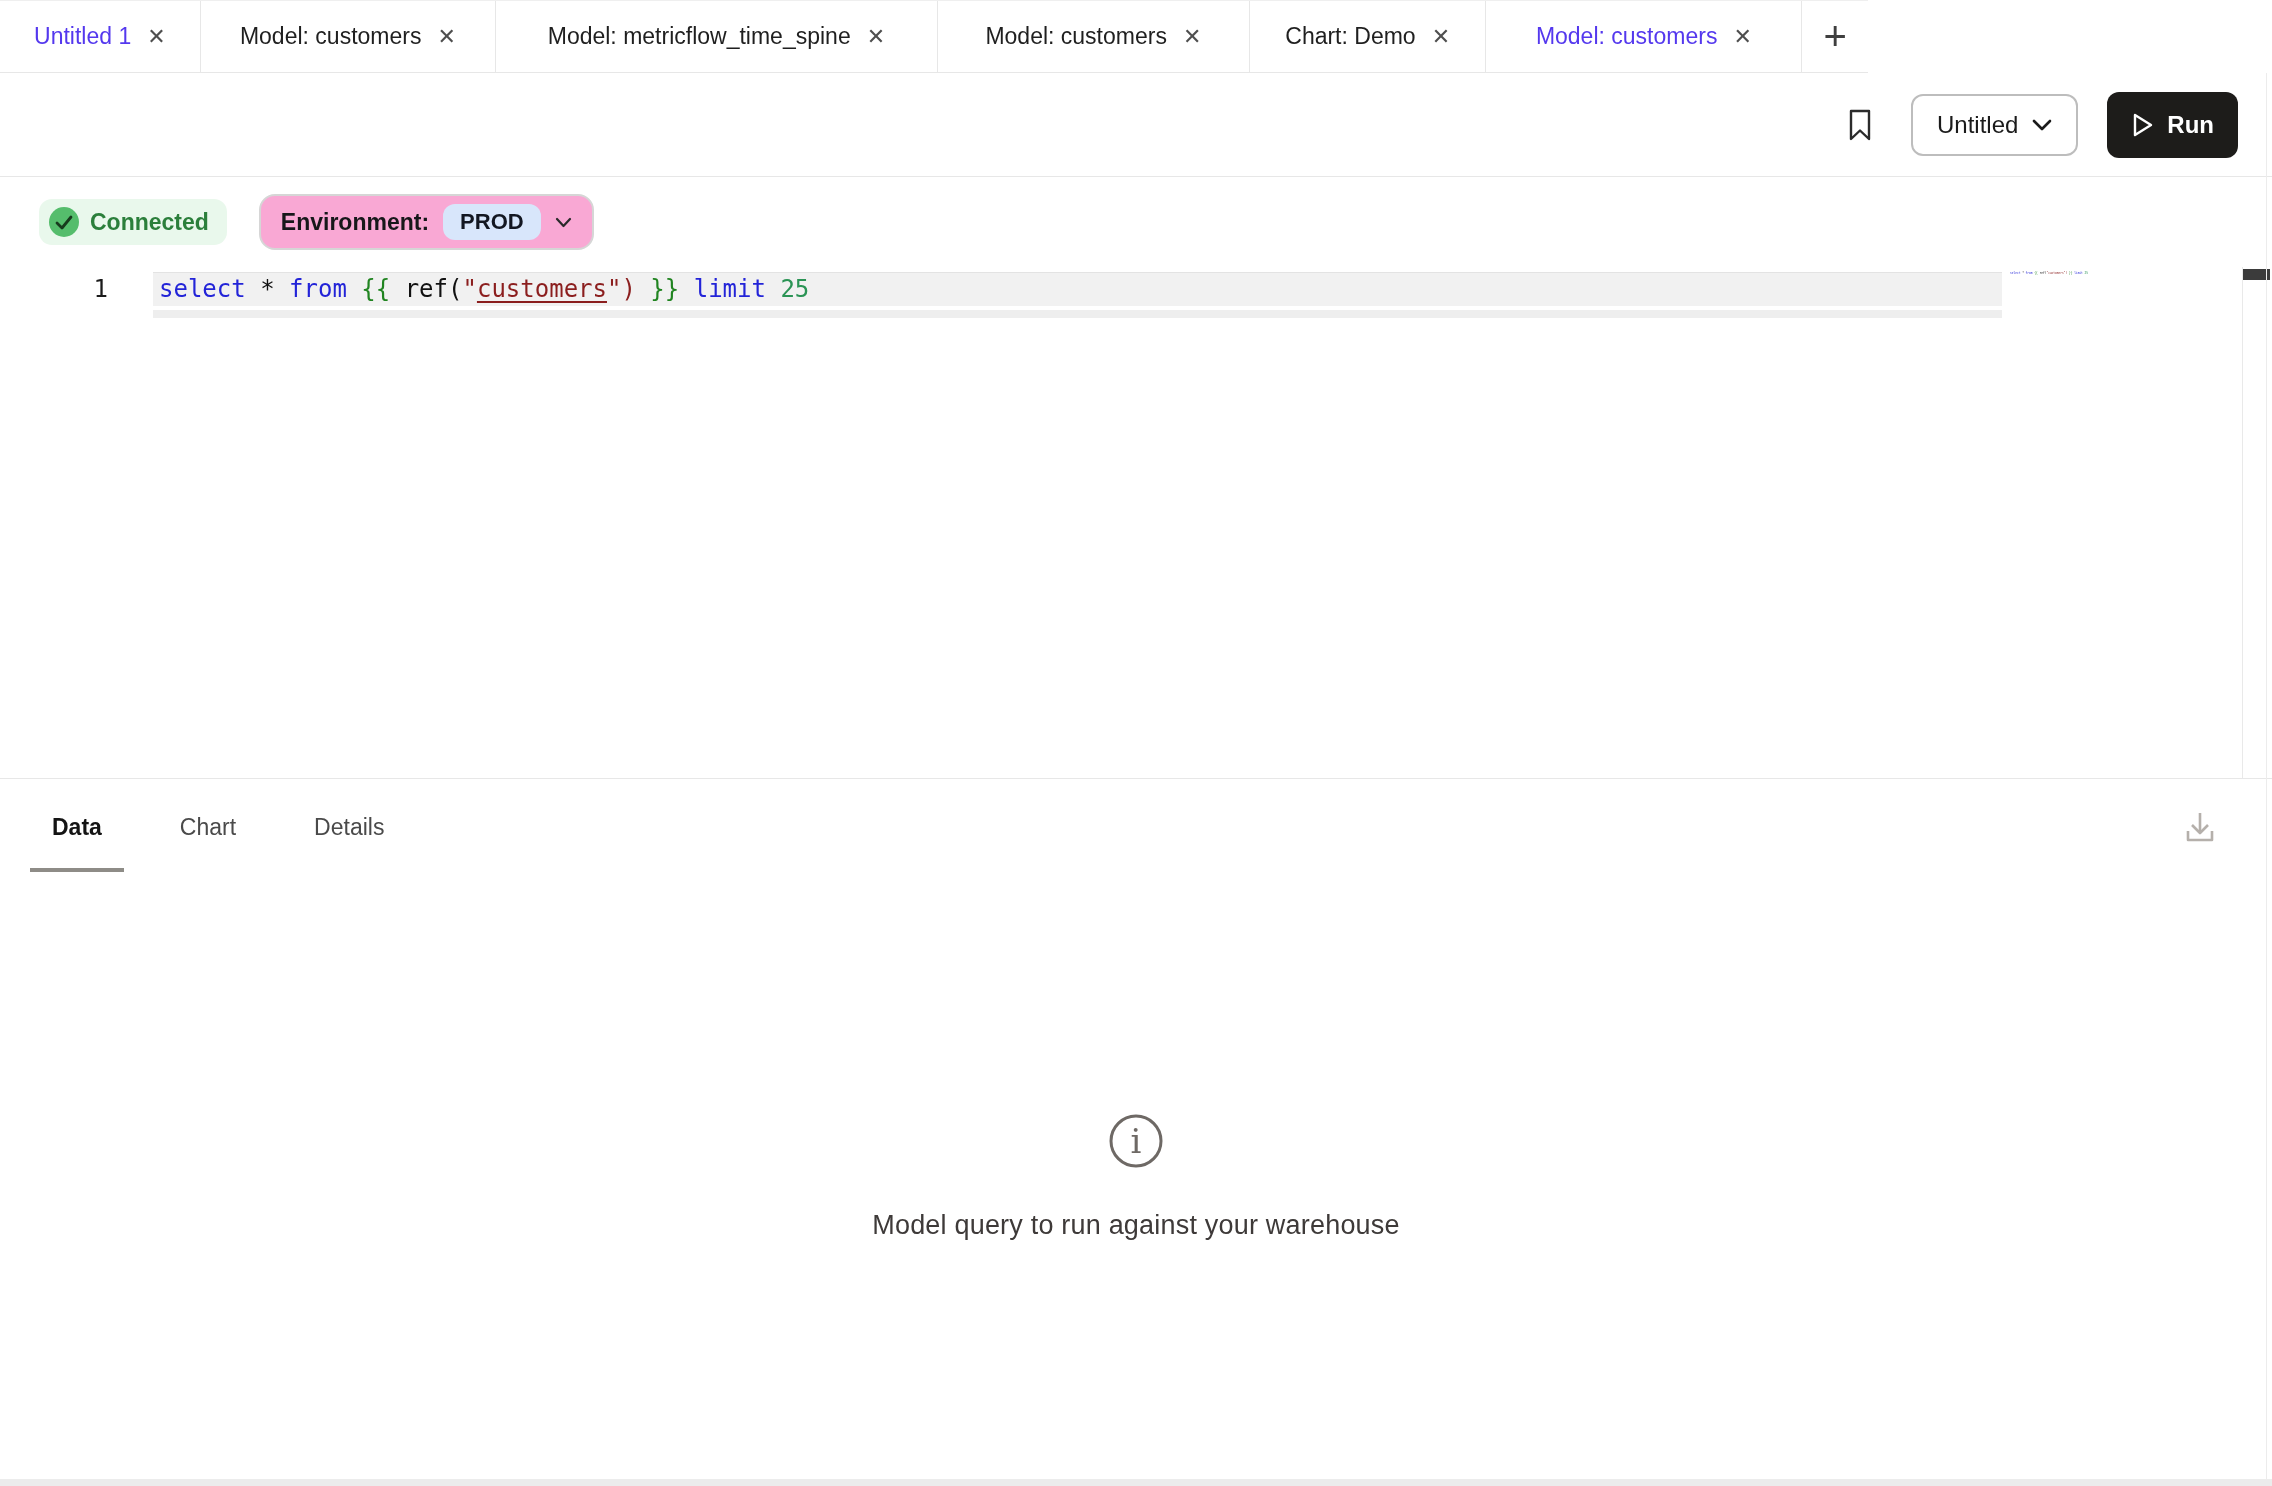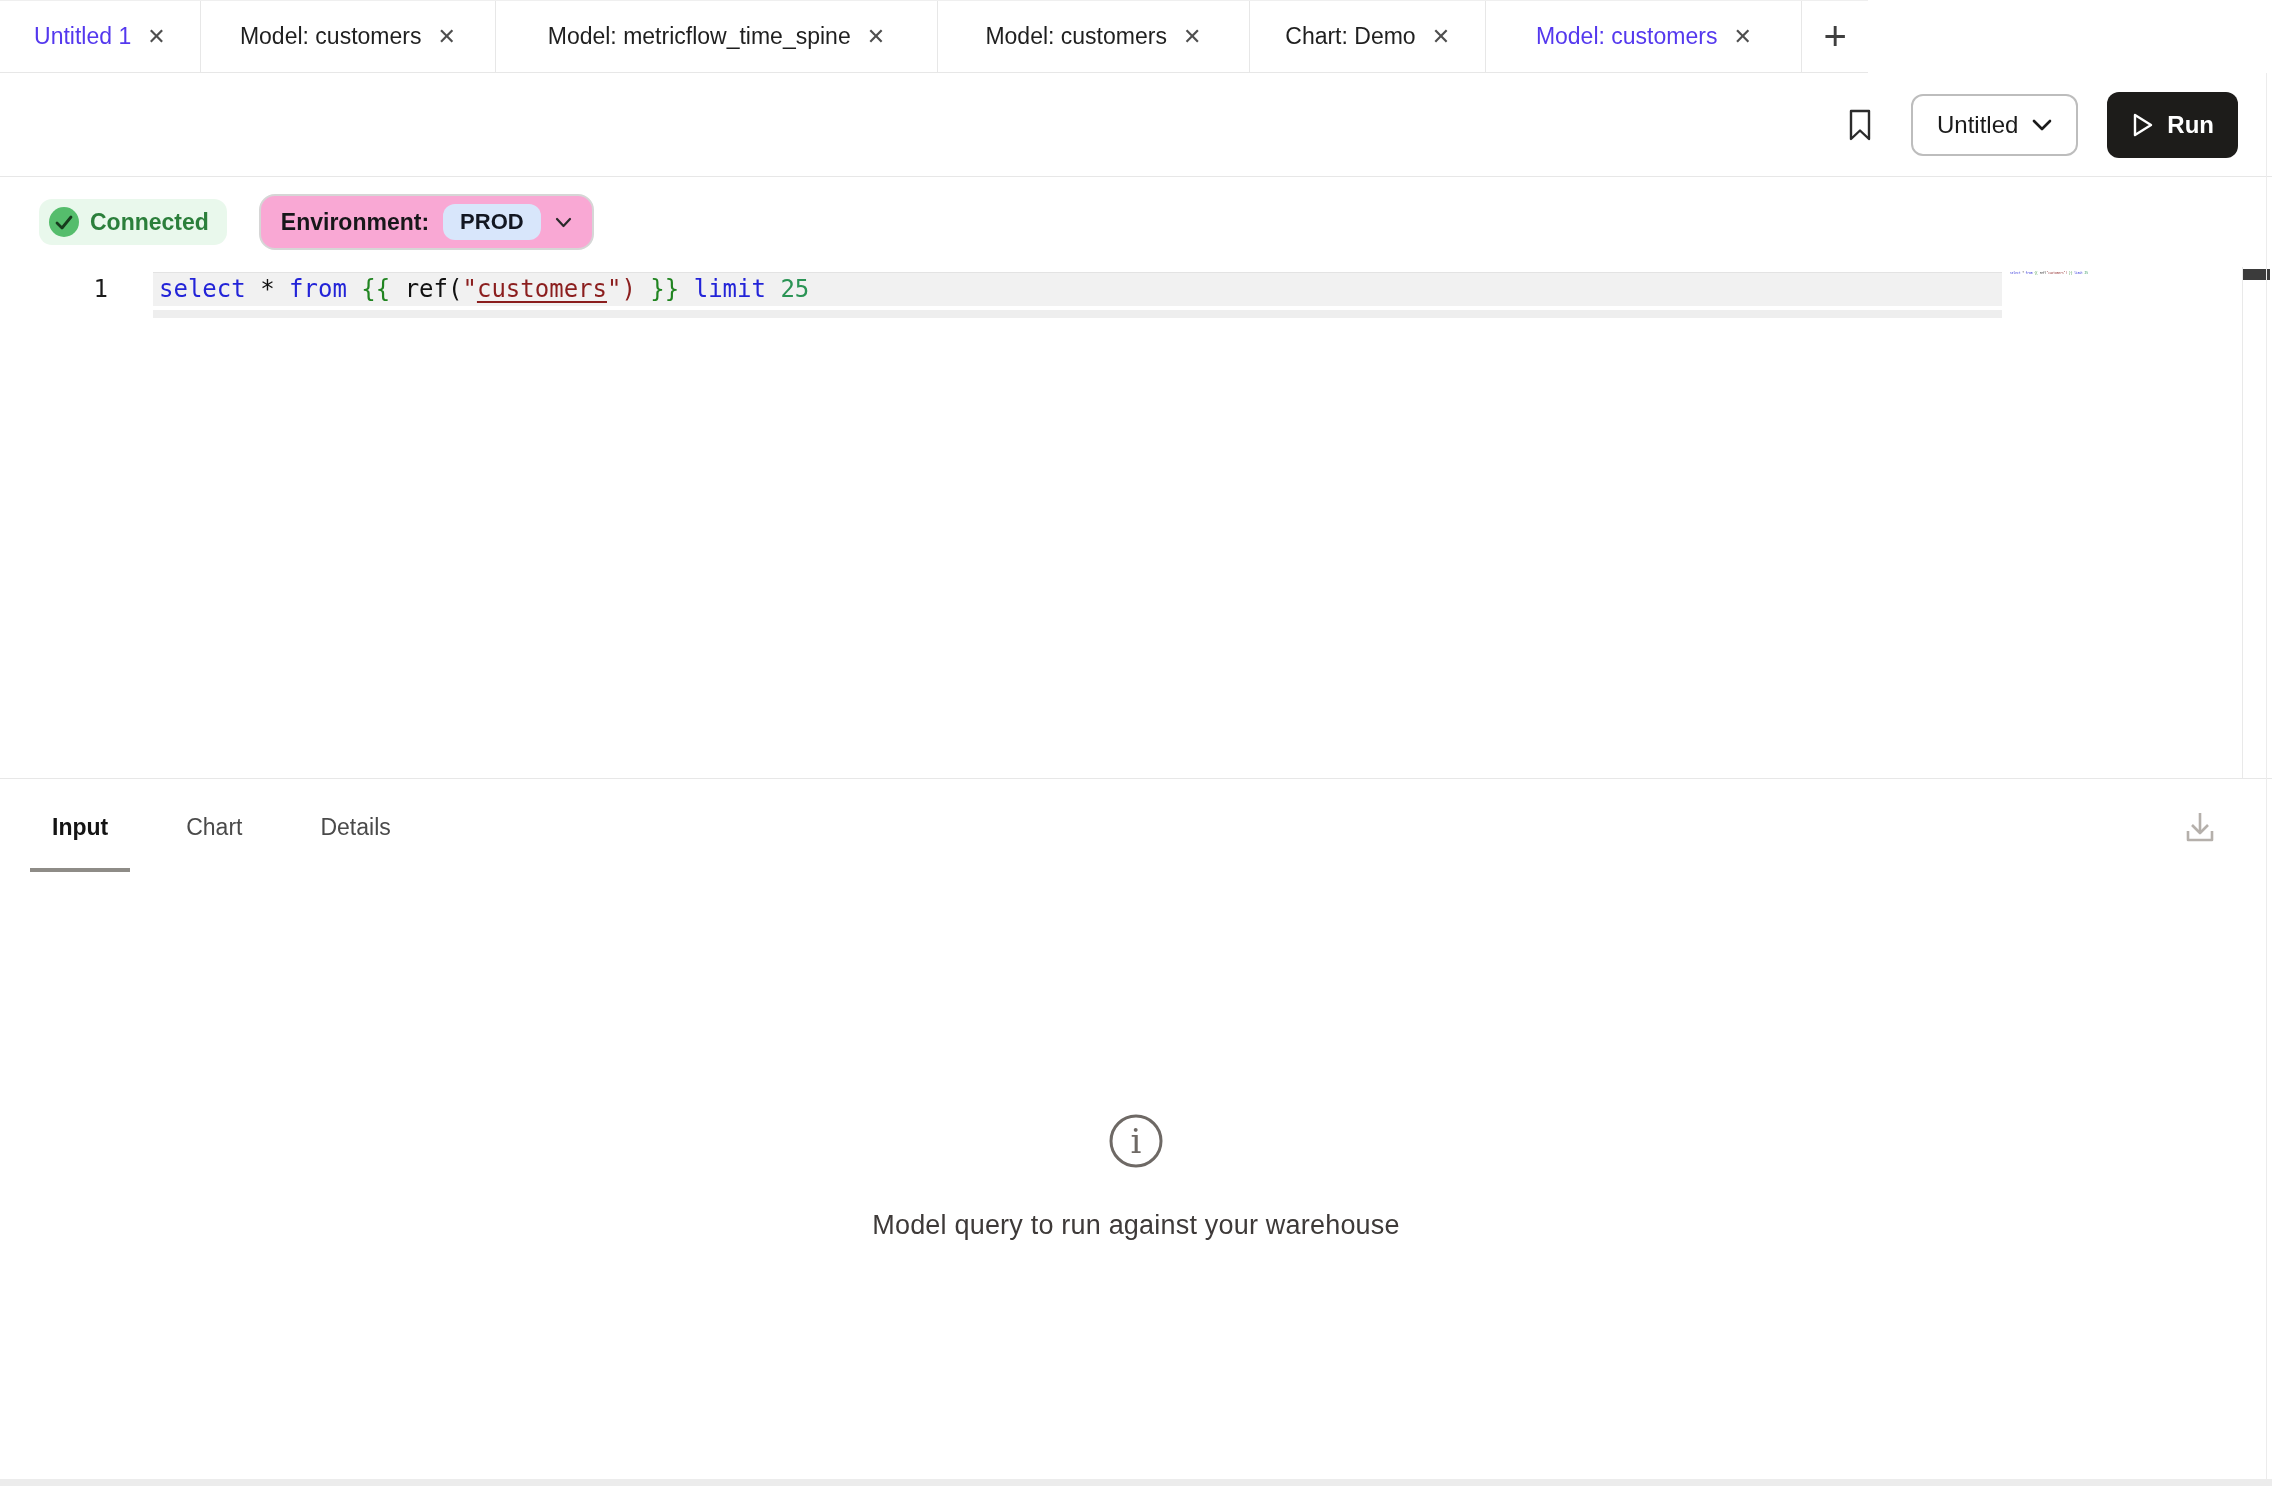--- a/index.html
+++ b/index.html
@@ -253,21 +253,21 @@
   <div class="minimap">
     <div class="code-mini"><span class="tok-keyword">select</span><span> </span><span class="tok-plain">*</span><span> </span><span class="tok-keyword">from</span><span> </span><span class="tok-jinja">{{</span><span> </span><span class="tok-plain">ref</span><span class="tok-plain">(</span><span class="tok-string">"</span><span class="tok-string">customers</span><span class="tok-string">")</span><span> </span><span class="tok-jinja">}}</span><span> </span><span class="tok-keyword">limit</span><span> </span><span class="tok-number">25</span></div>
   </div>
 
   <div class="editor-scroll-gutter"></div>
   <div class="editor-scroll-thumb"></div>
 </div>
 
 <div class="results-header">
   <div class="rtab active">
-    <span>Input</span>
+    <span>Data</span>
   </div>
   <div class="rtab">
     <span>Chart</span>
   </div>
   <div class="rtab">
     <span>Details</span>
   </div>
   <div class="download-btn">
     <span>
       <svg width="38" height="38" viewBox="0 0 38 38">

